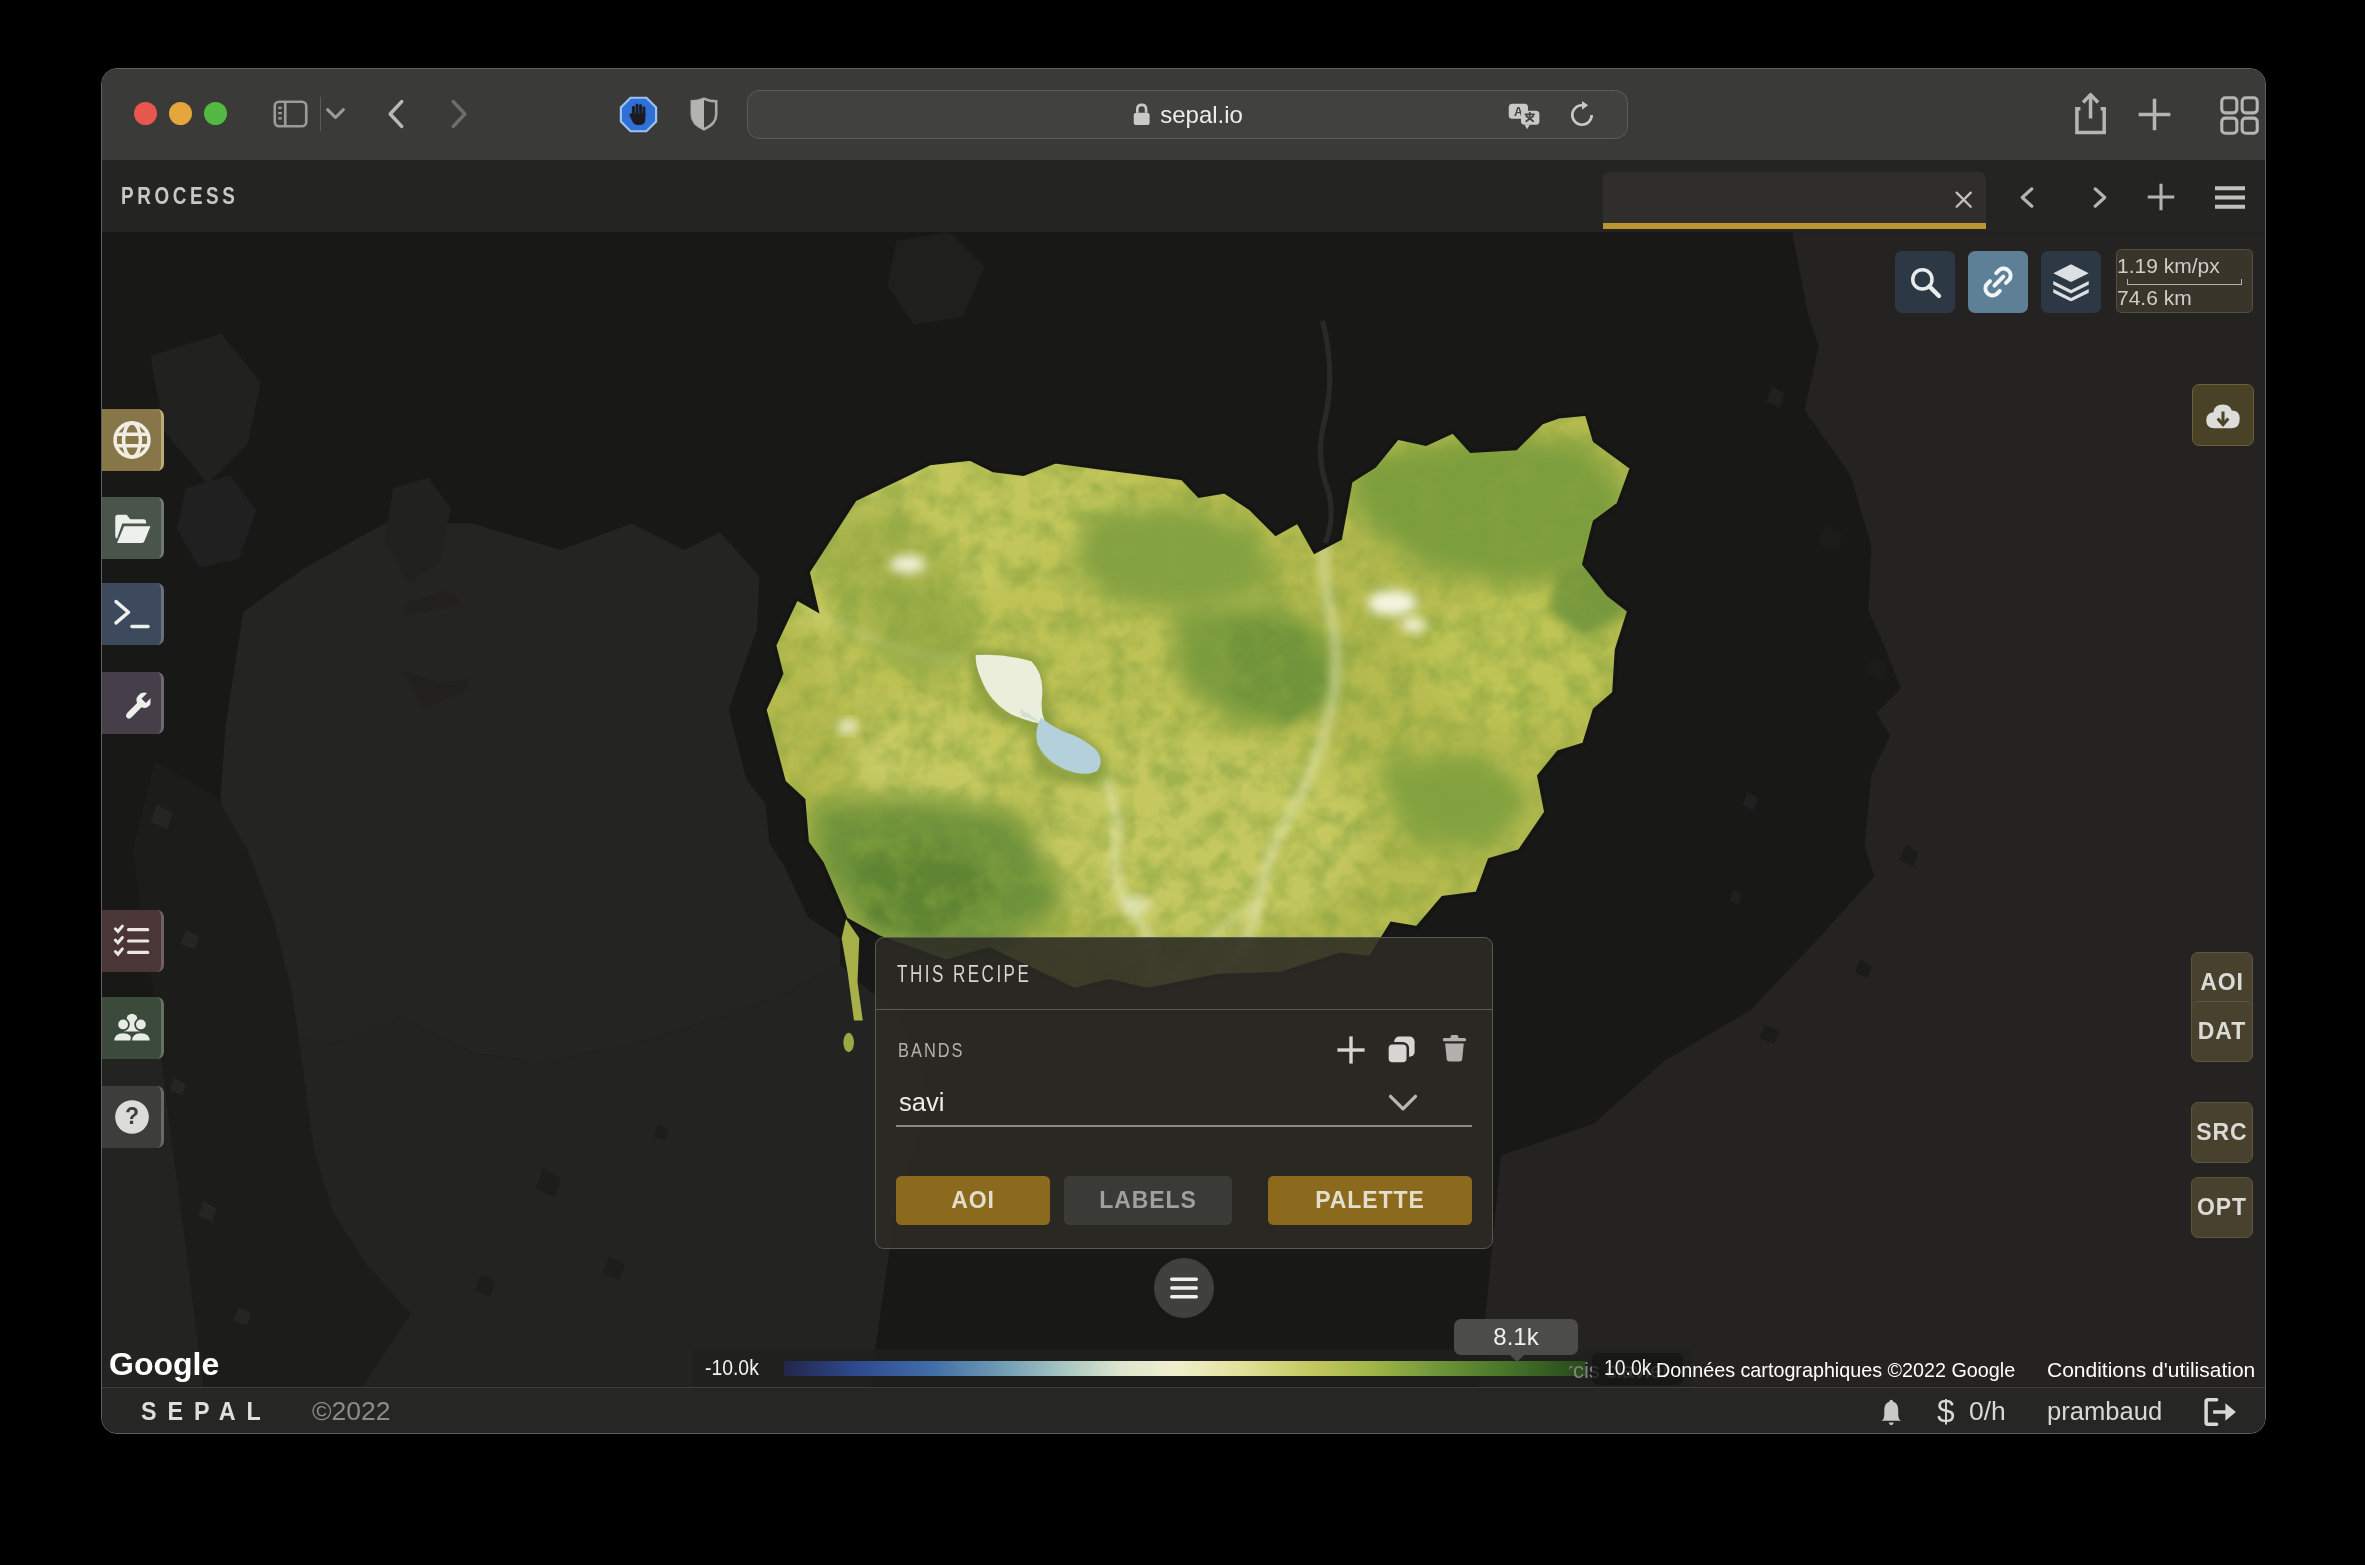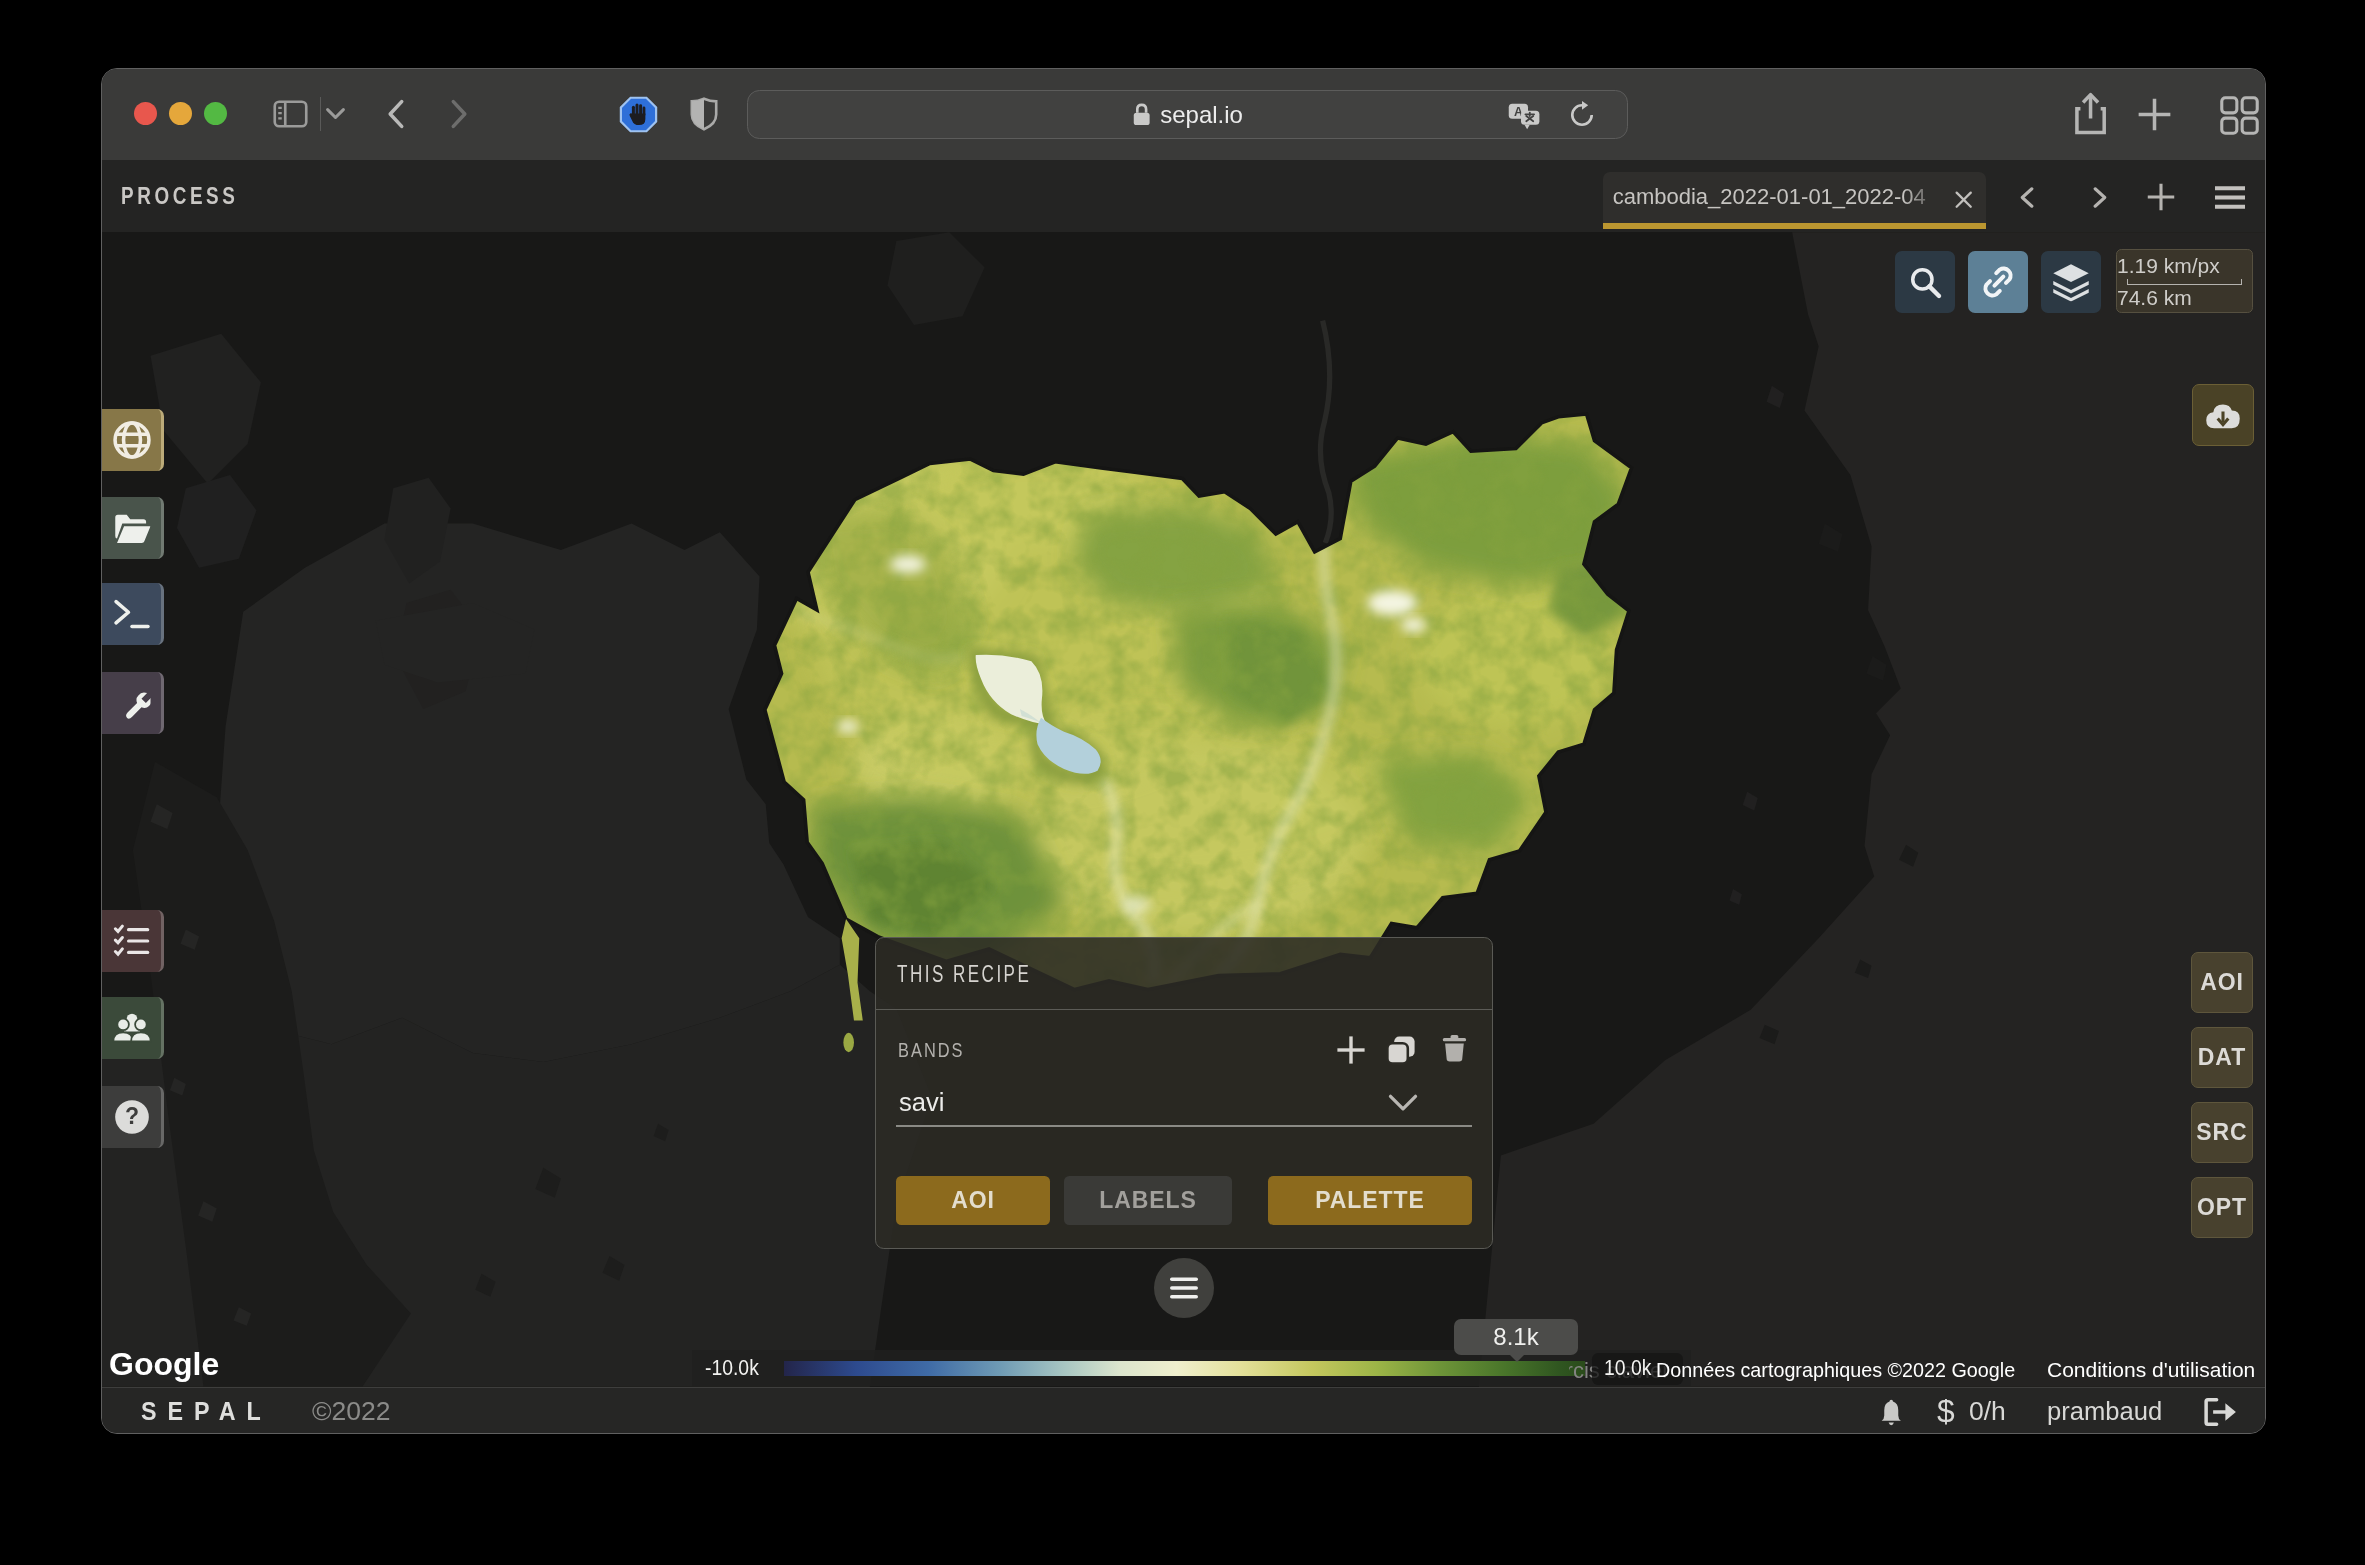--- a/index.html
+++ b/index.html
@@ -175,21 +175,20 @@
       <rect x="2" y="2" width="17" height="17" rx="4" fill="none" stroke="#b5b5b4" stroke-width="3.5"></rect>
       <rect x="25" y="2" width="17" height="17" rx="4" fill="none" stroke="#b5b5b4" stroke-width="3.5"></rect>
       <rect x="2" y="25" width="17" height="17" rx="4" fill="none" stroke="#b5b5b4" stroke-width="3.5"></rect>
       <rect x="25" y="25" width="17" height="17" rx="4" fill="none" stroke="#b5b5b4" stroke-width="3.5"></rect>
     </svg>
   </div>
 
   <div id="tabbar">
     <div id="process">PROCESS</div>
     <div id="tab">
-      <div id="tabtxt">cambodia_2022-01-01_2022-04</div>
       <svg style="position:absolute;right:12.4px;top:18.5px" width="19.4" height="19.4" viewBox="0 0 22 22">
           <g stroke="#c2c0bd" stroke-width="2.6" stroke-linecap="round">
             <line x1="3" y1="3" x2="19" y2="19"></line>
             <line x1="19" y1="3" x2="3" y2="19"></line>
           </g>
         </svg>
       <div id="tabunderline"></div>
     </div>
     <svg class="tbctl" style="left:1915px;top:26.5px" width="21" height="21" viewBox="0 0 24 24">
       <polyline points="17,2 6,12 17,22" fill="none" stroke="#b5b3b0" stroke-width="3.5" stroke-linecap="round" stroke-linejoin="round"></polyline>
@@ -391,21 +390,21 @@
         <path d="M13 32 Q4 32 4 23 Q4 15 12 14 Q13 5 23 5 Q31 5 33 12 Q42 12 42 21 Q42 32 33 32 Z" fill="#dcdcda"></path>
         <g stroke="#4a4226" stroke-width="3.5">
             <line x1="23" y1="13" x2="23" y2="25"></line>
           </g>
         <path d="M17 21 L23 28 L29 21" fill="none" stroke="#4a4226" stroke-width="3.5"></path>
         </svg>
     </div>
 
     
     <div class="rbtn" style="top:720px">AOI</div>
-    <div class="rbtn" style="top:795px">DAT</div>
+    <div class="rbtn" style="top:769px">DAT</div>
     <div class="rbtn" style="top:870px">SRC</div>
     <div class="rbtn" style="top:945px">OPT</div>
 
     
     <div id="panel">
       <div id="ptitle">THIS RECIPE</div>
       <div id="pdiv"></div>
       <div id="bands">BANDS</div>
       <svg class="picon" style="left:458px" width="34" height="34" viewBox="0 0 40 40">
         <line x1="20" y1="4" x2="20" y2="36" stroke="#d8d6d2" stroke-width="4"></line>

